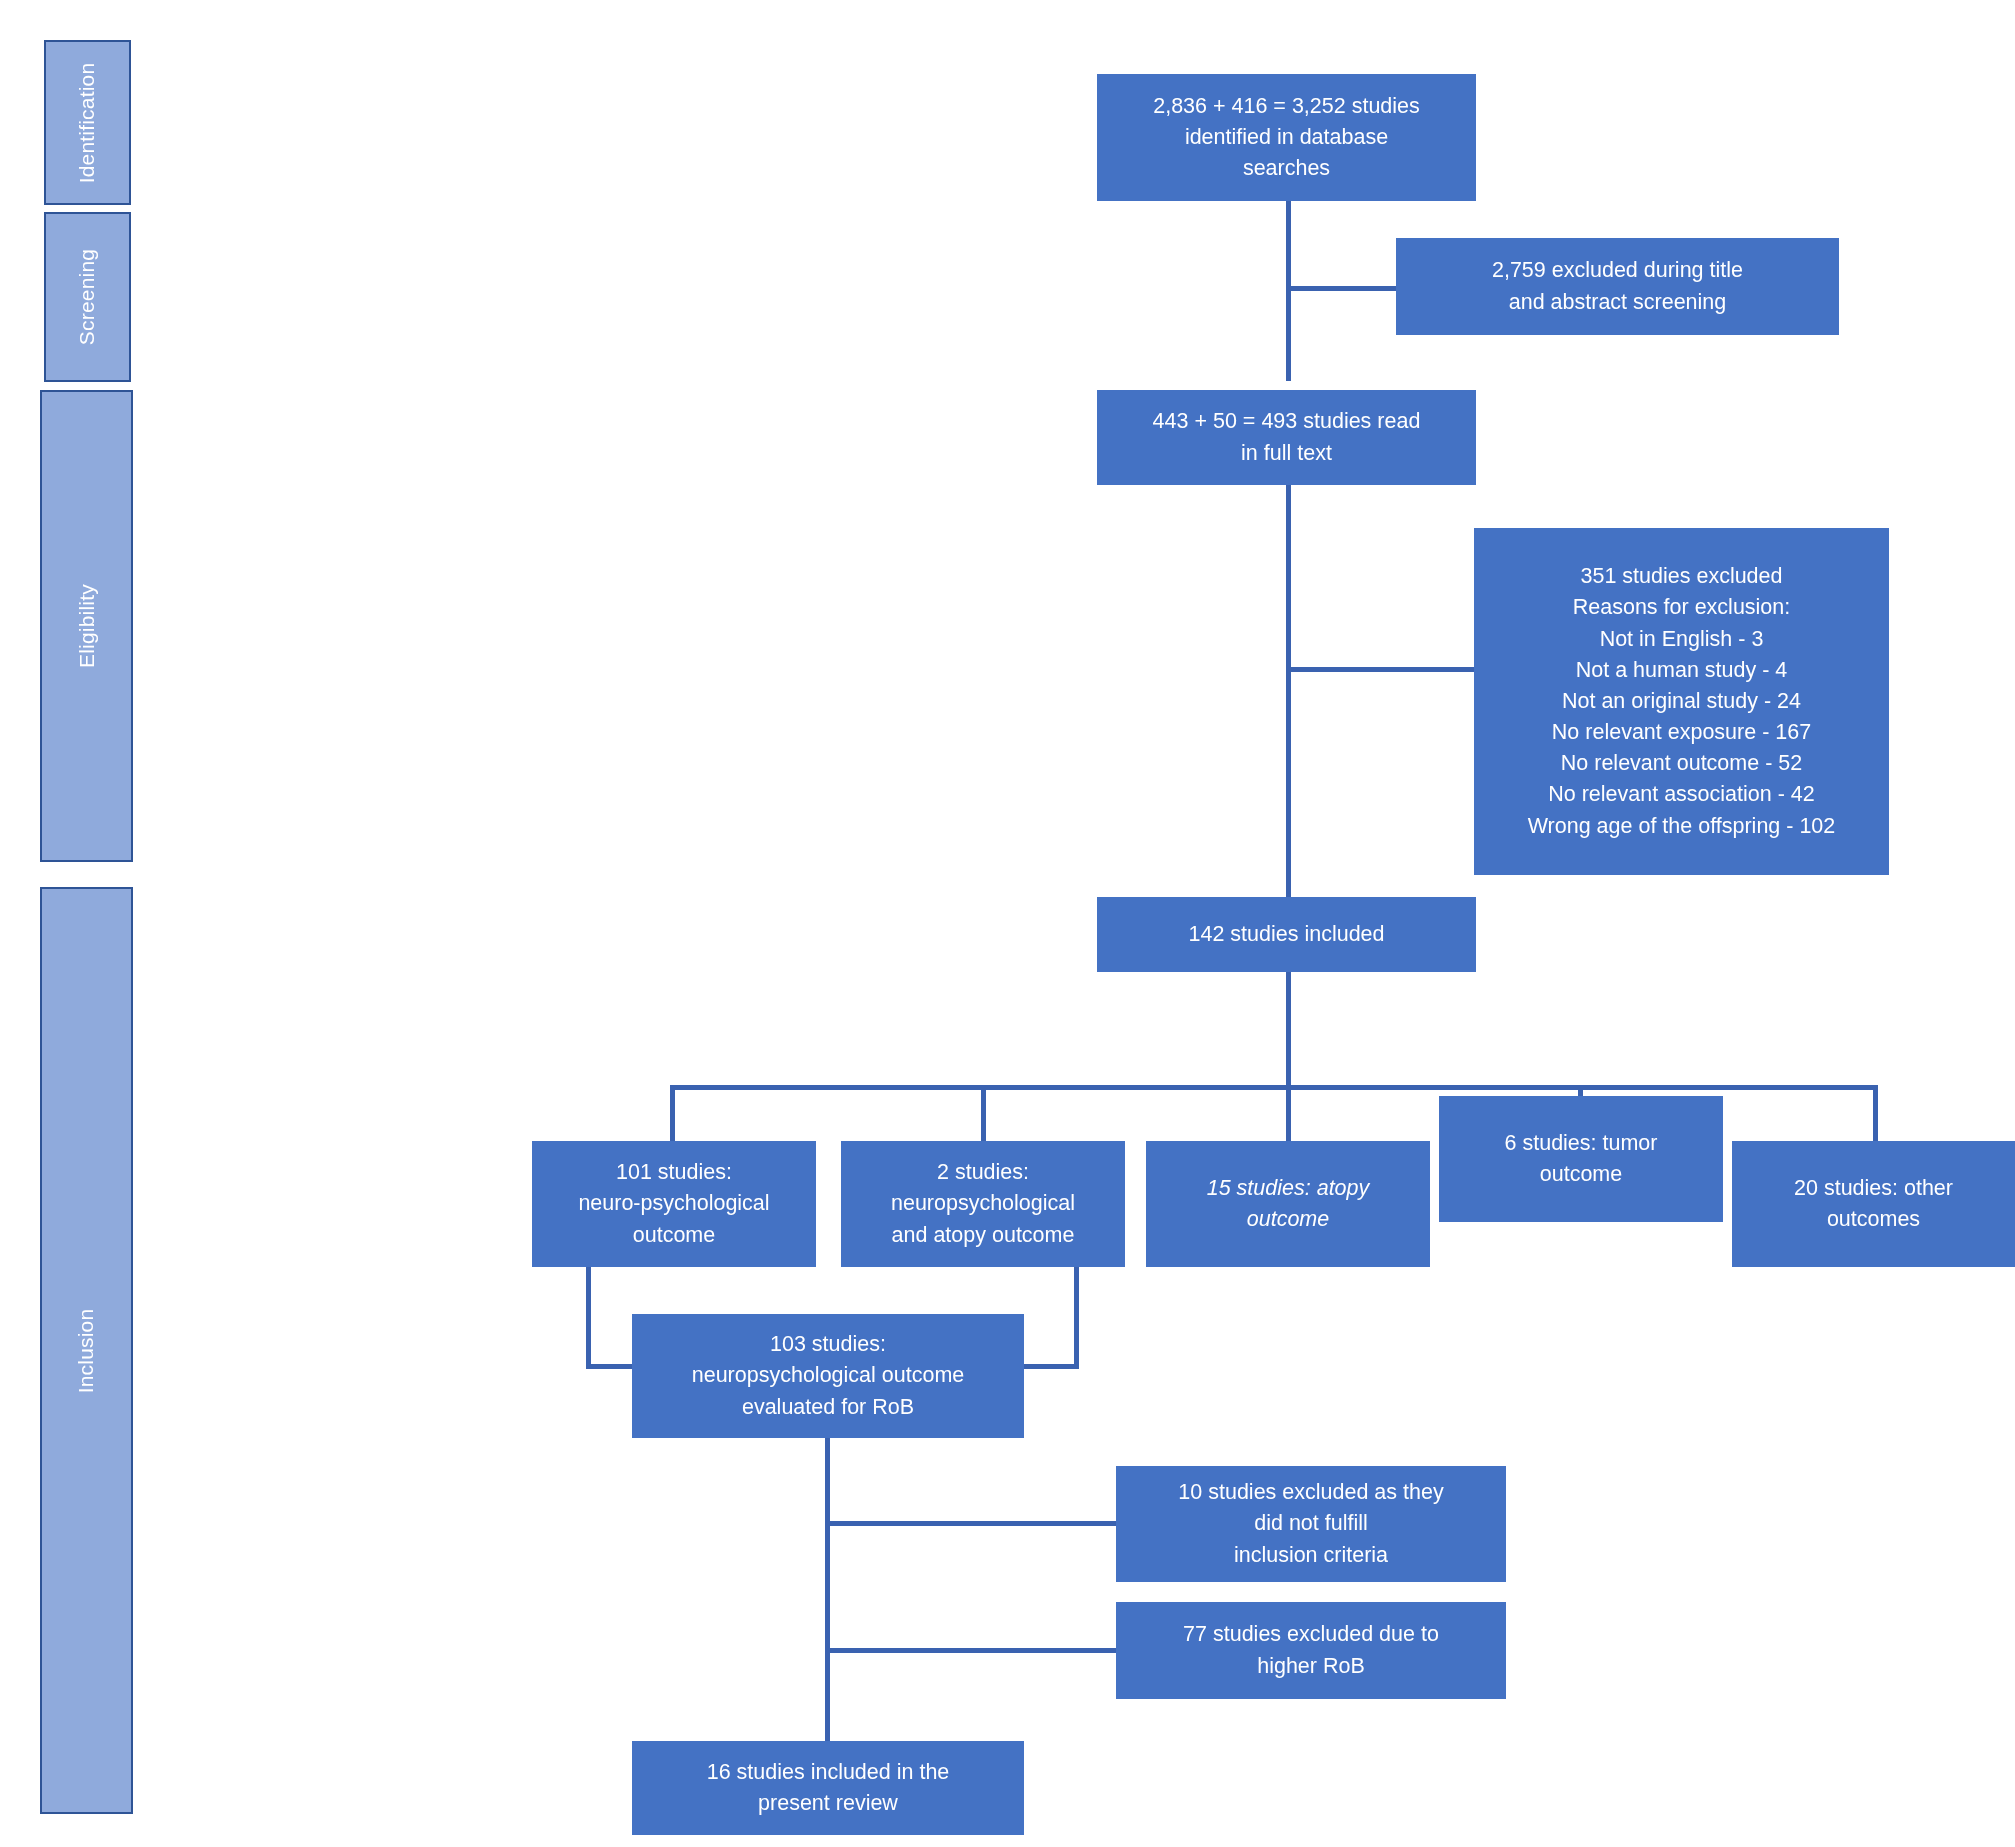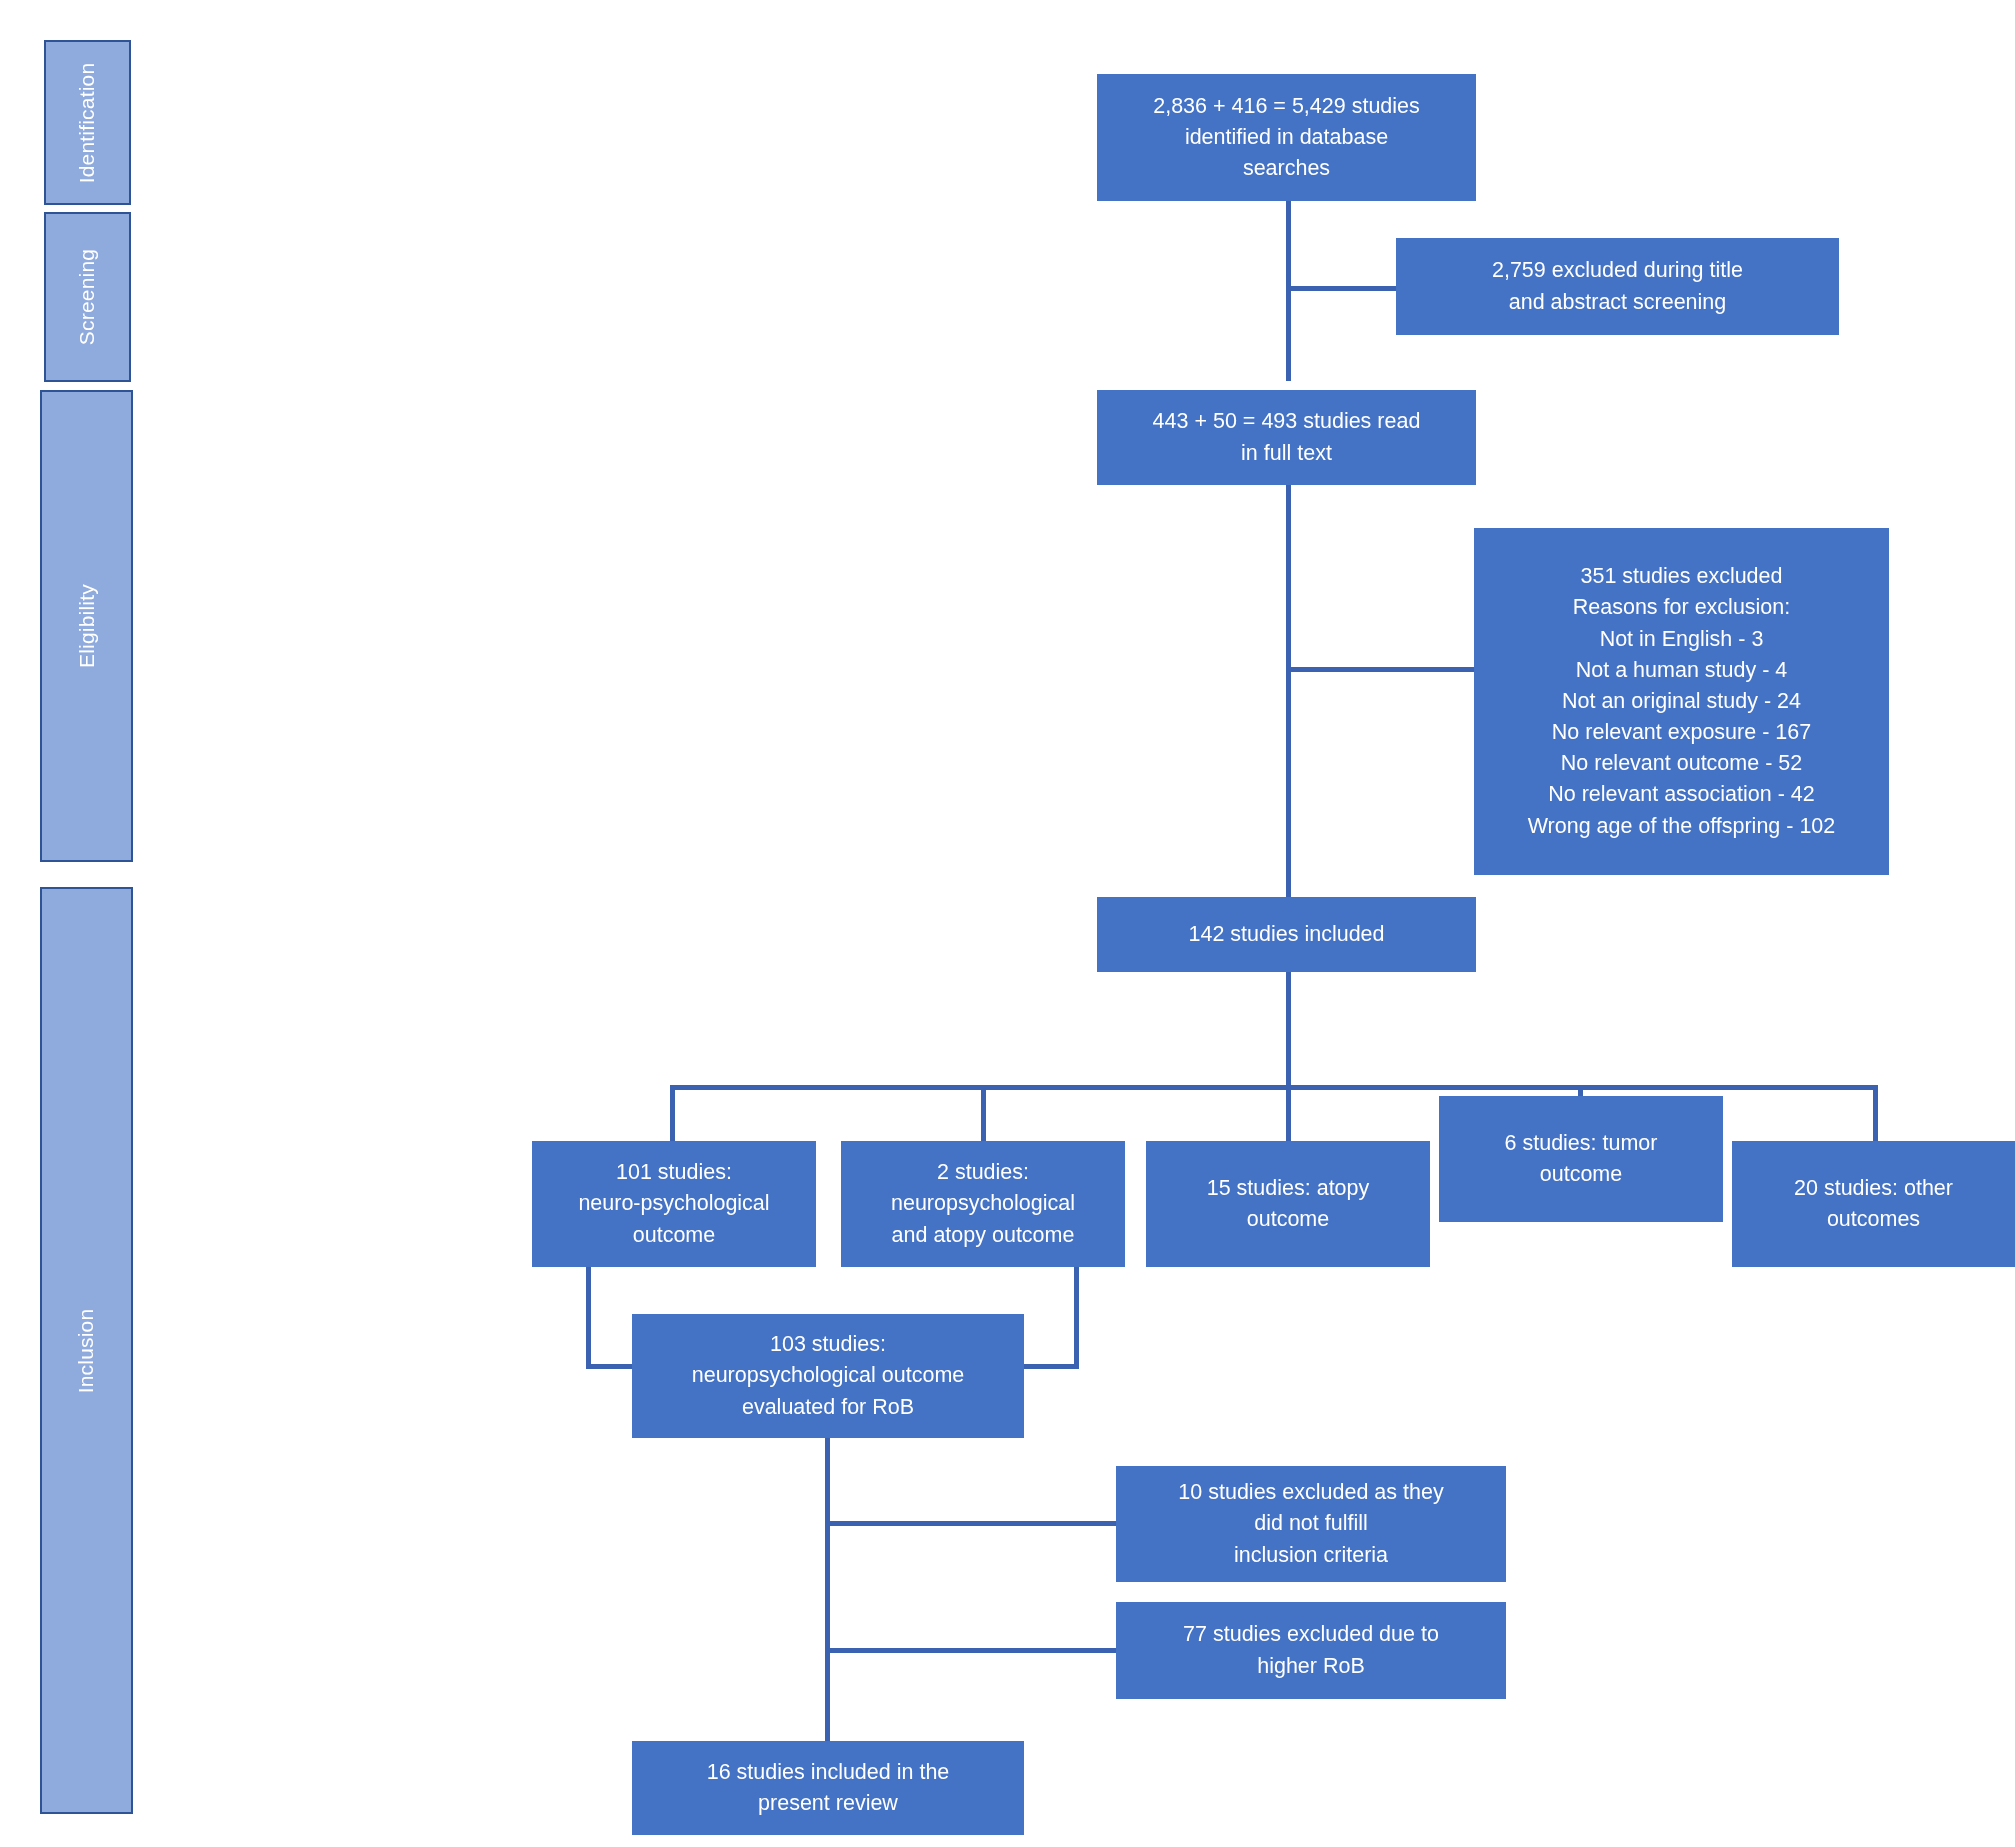--- a/index.html
+++ b/index.html
@@ -104,21 +104,21 @@
   <div class="conn" style="left:1074px; top:1265px; width:5px; height:104px;"></div>
   <div class="conn" style="left:1022px; top:1364px; width:57px; height:5px;"></div>
 
   <div class="conn" style="left:825px; top:1434px; width:5px; height:308px;"></div>
 
   <div class="conn" style="left:825px; top:1521px; width:293px; height:5px;"></div>
 
   <div class="conn" style="left:825px; top:1648px; width:293px; height:5px;"></div>
 
   <div class="box" style="left:1097px; top:74px; width:379px; height:127px;">
-    <span class="txt">2,836 + 416 = 5,429 studies
+    <span class="txt">2,836 + 416 = 3,252 studies
 identified in database
 searches</span>
   </div>
 
   <div class="box" style="left:1396px; top:238px; width:443px; height:97px;">
     <span class="txt">2,759 excluded during title
 and abstract screening</span>
   </div>
 
   <div class="box" style="left:1097px; top:378px; width:379px; height:95px;margin-top:12px;">
@@ -147,21 +147,21 @@
 neuro-psychological
 outcome</span>
   </div>
 
   <div class="box" style="left:841px; top:1141px; width:284px; height:126px;">
     <span class="txt">2 studies:
 neuropsychological
 and atopy outcome</span>
   </div>
 
-  <div class="box" style="left:1146px; top:1141px; width:284px; height:126px;">
+  <div class="box" style="left:1146px; top:1141px; width:284px; height:126px;font-style:italic;">
     <span class="txt">15 studies: atopy
 outcome</span>
   </div>
 
   <div class="box" style="left:1439px; top:1096px; width:284px; height:126px;">
     <span class="txt">6 studies: tumor
 outcome</span>
   </div>
 
   <div class="box" style="left:1732px; top:1141px; width:283px; height:126px;">

